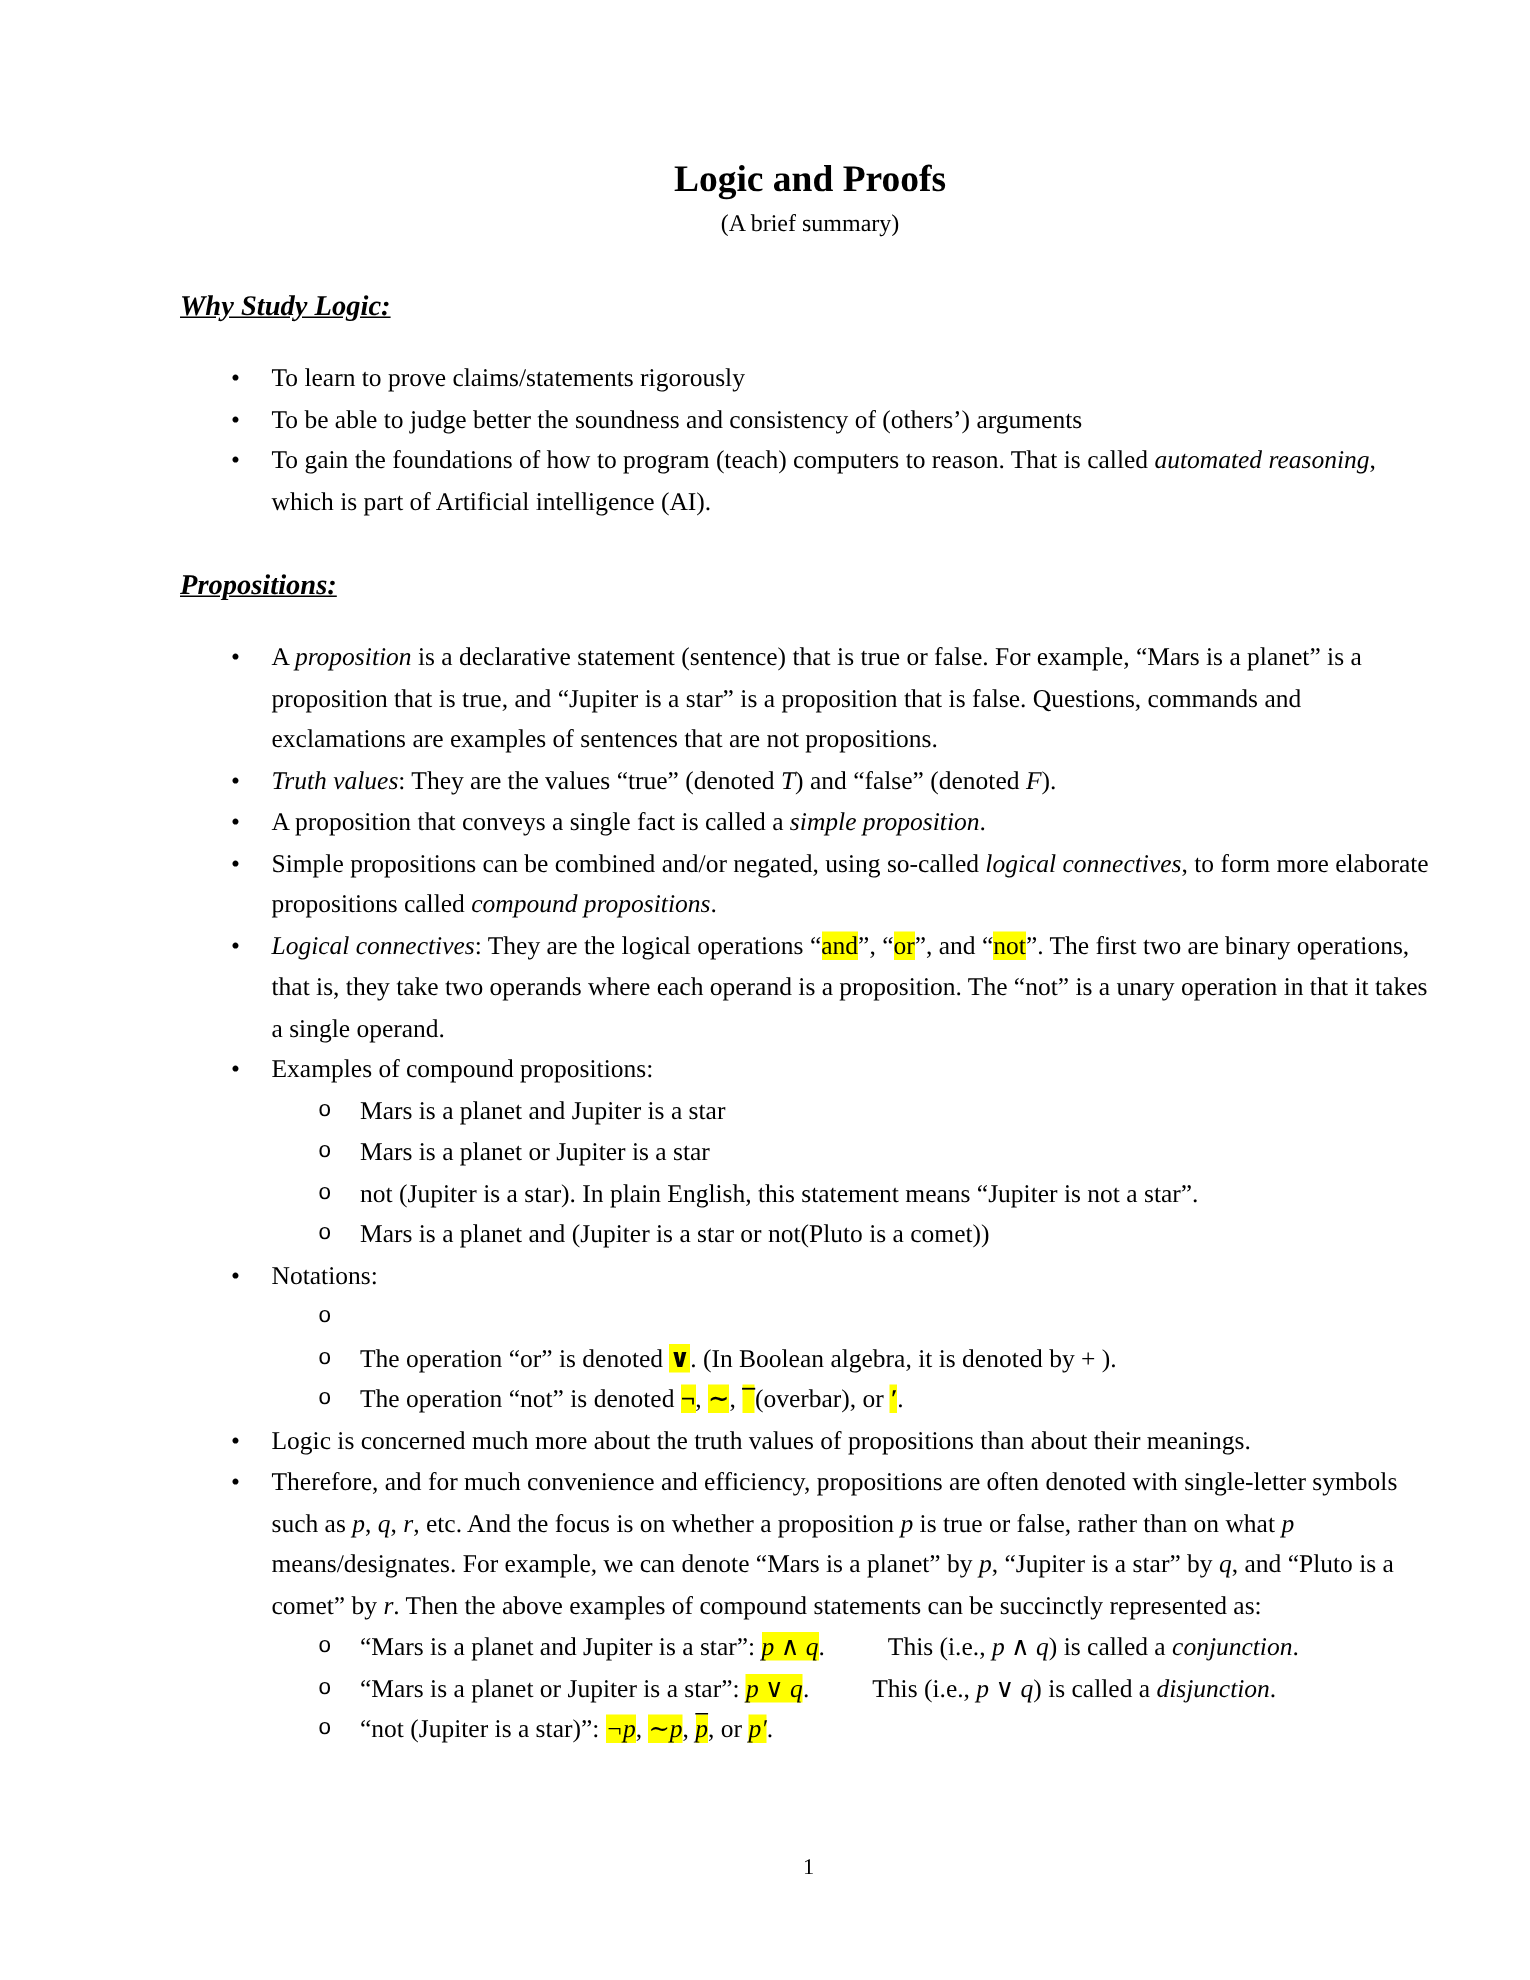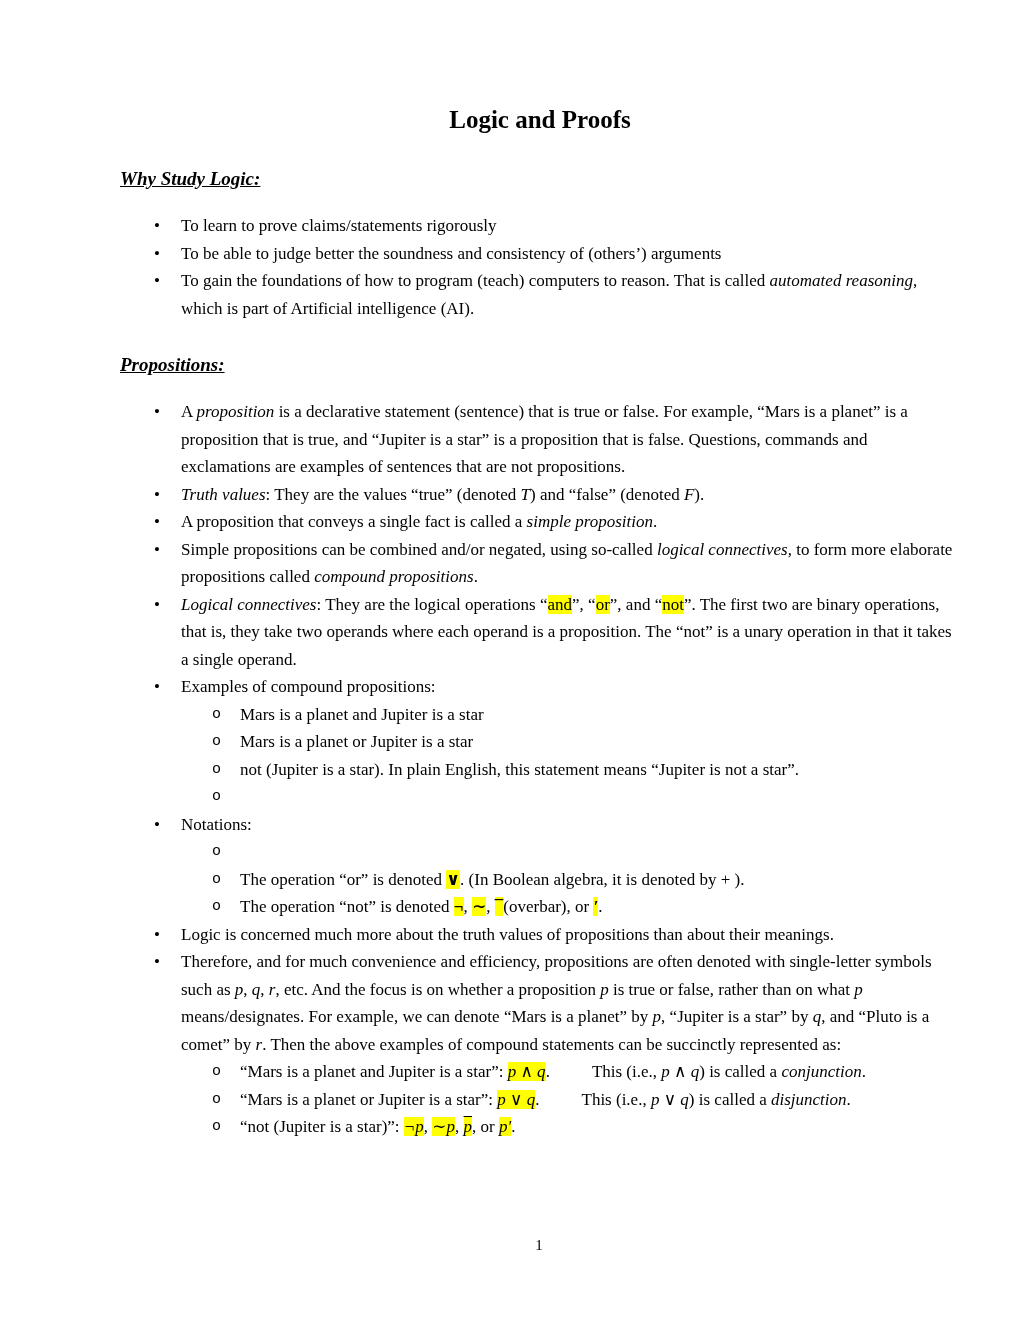--- a/index.html
+++ b/index.html
@@ -73,20 +73,21 @@
     right: 62px;
     text-align: center;
     font-size: 15px;
   }
 </style>
 </head>
 <body>
 
 <div class="page">
   <h1 class="doc-title">Logic and Proofs</h1>
+  <div class="doc-subtitle">(A brief summary)</div>
 
   <div id="doc-body">
       <h2 class="section-heading">Why Study Logic:</h2>
       <div class="bullet">
         <span class="marker">•</span>
         <span class="text"><span>To learn to prove claims/statements rigorously</span></span>
       </div>
       <div class="bullet">
         <span class="marker">•</span>
         <span class="text"><span>To be able to judge better the soundness and consistency of (others’) arguments</span></span>
@@ -127,20 +128,21 @@
       <div class="bullet sub">
         <span class="marker">o</span>
         <span class="text"><span>Mars is a planet or Jupiter is a star</span></span>
       </div>
       <div class="bullet sub">
         <span class="marker">o</span>
         <span class="text"><span>not (Jupiter is a star). In plain English, this statement means “Jupiter is not a star”.</span></span>
       </div>
       <div class="bullet sub">
         <span class="marker">o</span>
+        <span class="text"><span>Mars is a planet and (Jupiter is a star or not(Pluto is a comet))</span></span>
       </div>
       <div class="bullet">
         <span class="marker">•</span>
         <span class="text"><span>Notations:</span></span>
       </div>
       <div class="bullet sub">
         <span class="marker">o</span>
       </div>
       <div class="bullet sub">
         <span class="marker">o</span>

